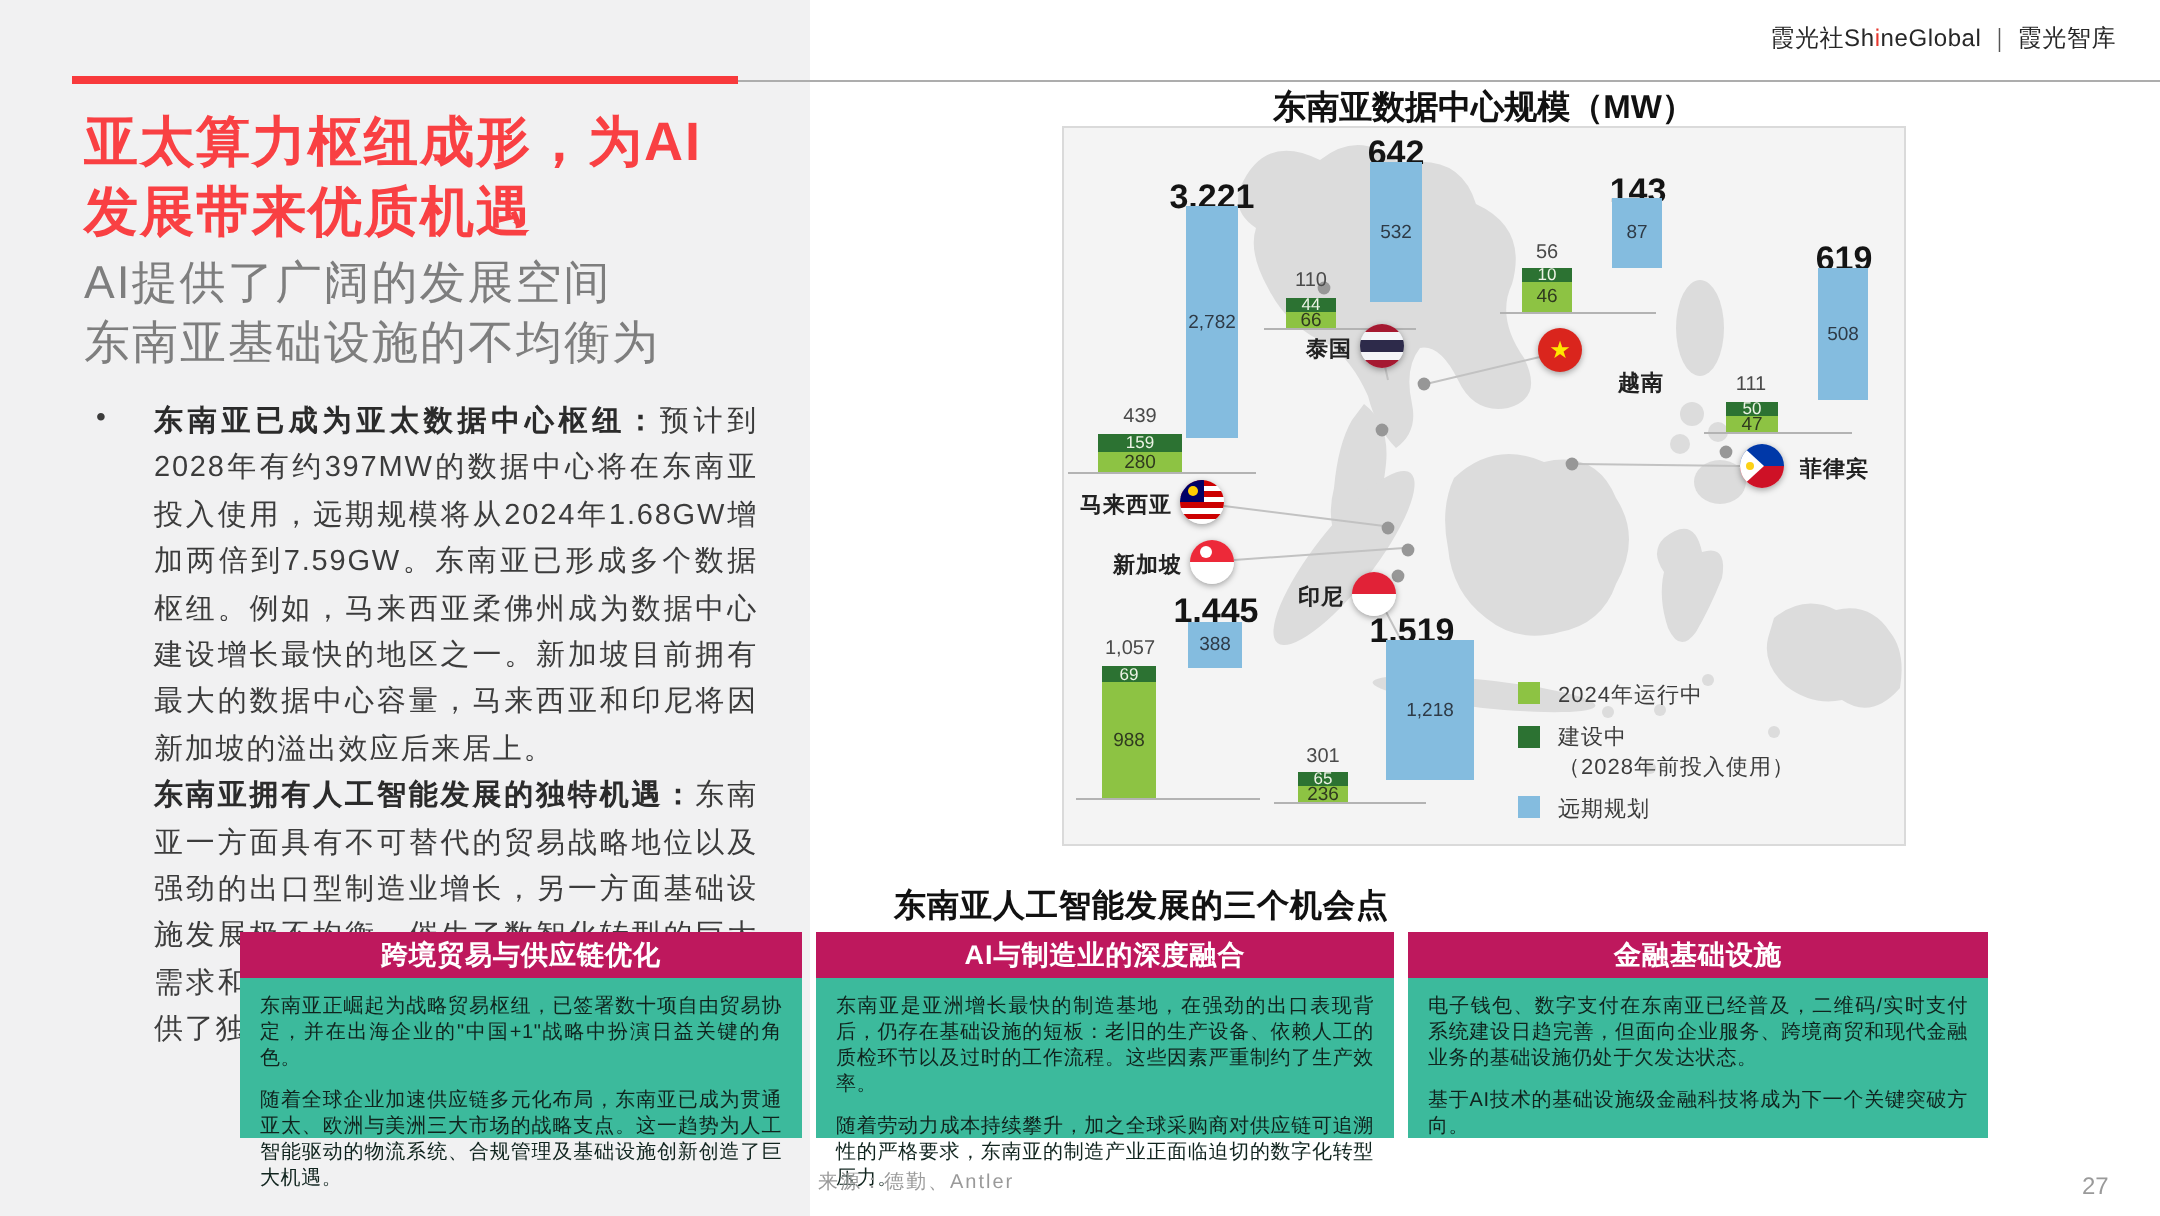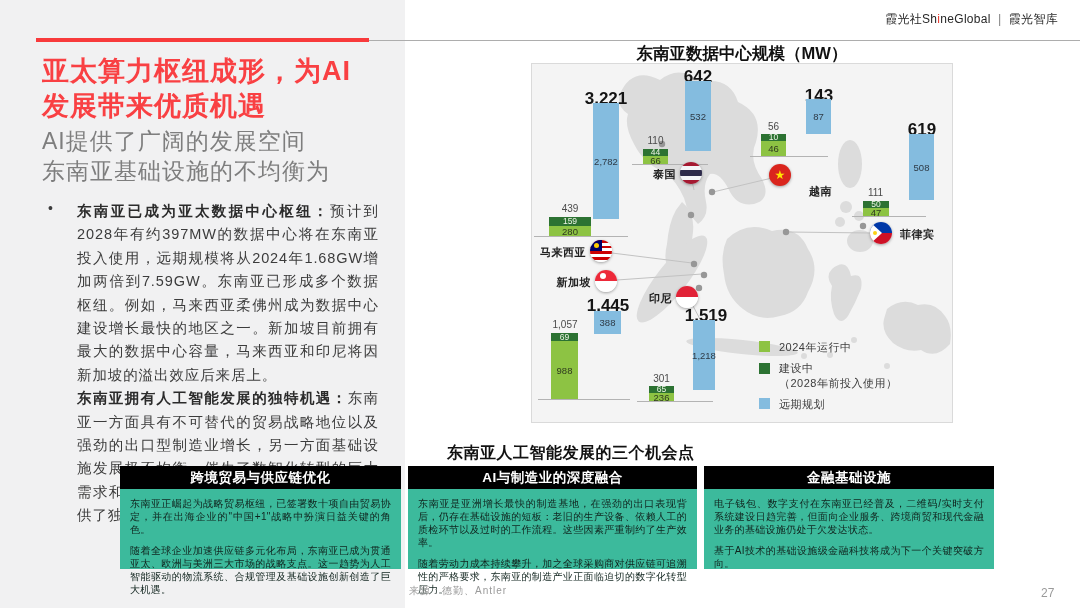--- a/index.html
+++ b/index.html
@@ -59,21 +59,21 @@
   .flag-ph .tri{position:absolute;left:0;top:0;width:0;height:0;border-top:11px solid transparent;border-bottom:11px solid transparent;border-left:12px solid #fff;}
   .flag-ph .sun{position:absolute;left:3px;top:9px;width:4px;height:4px;border-radius:50%;background:#FCD116;}
 
   
   .legend-chip{position:absolute;width:11px;height:11px;}
   .legend-label{position:absolute;font-size:11px;color:#3C3C3C;letter-spacing:.5px;}
 
   
   .section-title{position:absolute;left:447px;top:443px;font-size:16px;font-weight:bold;color:#111;letter-spacing:.5px;}
   .opp-box{position:absolute;top:466px;}
-  .opp-header{background:#000000;color:#fff;font-size:13.5px;font-weight:bold;text-align:center;height:23px;line-height:23px;letter-spacing:.5px;}
+  .opp-header{background:#be185d;color:#fff;font-size:13.5px;font-weight:bold;text-align:center;height:23px;line-height:23px;letter-spacing:.5px;}
   .opp-body{background:#3CBA9C;color:#10241E;padding:8px 10px;height:64px;font-size:10px;line-height:13px;letter-spacing:.3px;text-align:justify;}
   .opp-body p{margin:0 0 8px 0;}
   .opp-body p:last-child{margin-bottom:0;}
 
   
   .source{position:absolute;left:409px;top:584px;font-size:10px;color:#9A9A9A;letter-spacing:1px;}
   .pagenum{position:absolute;left:1041px;top:586px;font-size:12px;color:#9A9A9A;}
 </style>
 </head>
 <body>
@@ -228,21 +228,21 @@
     <div class="bar oper" style="left:19px;top:277px;width:27px;height:58px;">
         <span class="bval">988</span>
       </div>
     <div class="bline" style="left:6px;top:335px;width:92px;"></div>
     <div class="flag flag-sg" style="left:63px;top:206px;">
         <span class="moon"></span>
       </div>
     <div class="cname r" style="left:16px;top:211px;width:43px;">新加坡</div>
 
     <div class="tlabel" style="left:149px;top:242px;">1,519</div>
-    <div class="bar plan" style="left:161px;top:256px;width:22px;height:70px;">
+    <div class="bar plan" style="left:161px;top:256px;width:44px;height:70px;">
         <span class="bval">1,218</span>
       </div>
     <div class="slabel narrow" style="left:113px;top:309px;">301</div>
     <div class="bar cons" style="left:117px;top:322px;width:25px;height:7px;">
         <span class="bval">65</span>
       </div>
     <div class="bar oper" style="left:117px;top:329px;width:25px;height:8px;">
         <span class="bval">236</span>
       </div>
     <div class="bline" style="left:105px;top:337px;width:76px;"></div>

